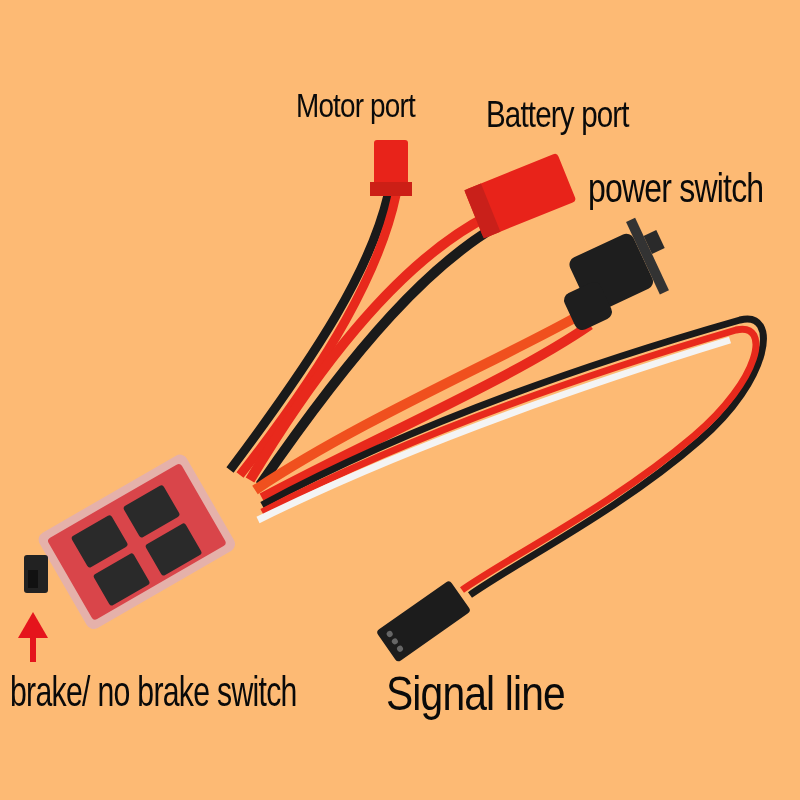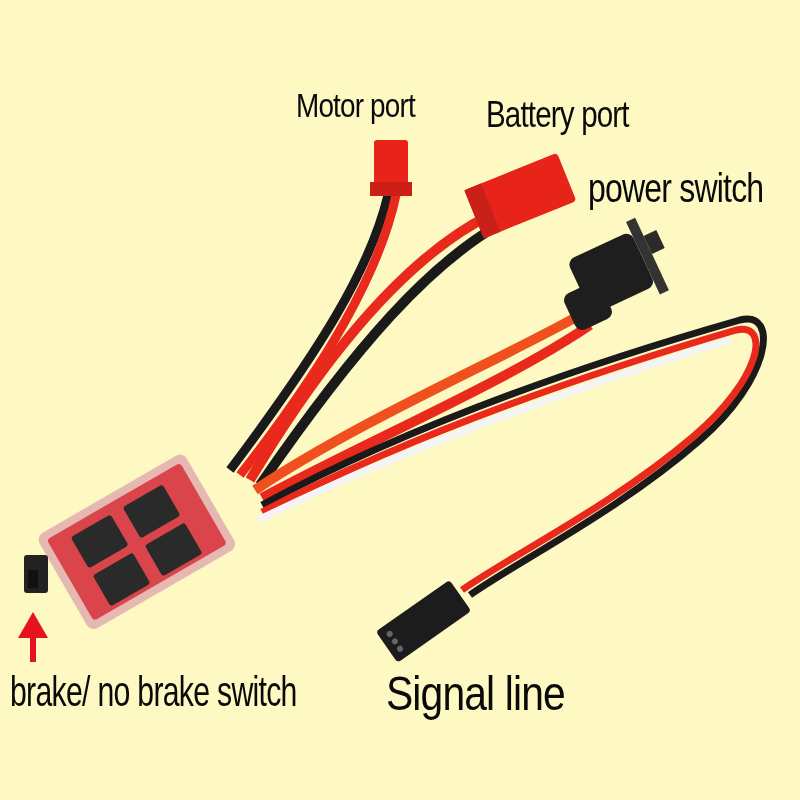--- a/index.html
+++ b/index.html
@@ -1,18 +1,18 @@
 <!DOCTYPE html>
 <html><head>
   <meta charset="utf-8">
   <style>
     html, body { margin: 0; padding: 0; }
     body { width: 800px; height: 800px; background: #ffffff; position: relative; overflow: hidden;
            font-family: "Liberation Sans", sans-serif; }
-    .stage { position: absolute; left: 0; top: 0; width: 800px; height: 800px; background: #fef9c3; }
+    .stage { position: absolute; left: 0; top: 0; width: 800px; height: 800px; background: #fdba74; }
     .label { position: absolute; color: #0a0a0a; font-family: "Liberation Sans", sans-serif;
              letter-spacing: -1px; white-space: nowrap; transform-origin: left top; }
     .lbl-motor { left: 296px; top: 86px; font-size: 34px; transform: scaleX(0.82); }
     .lbl-battery { left: 486px; top: 94px; font-size: 36px; transform: scaleX(0.82); }
     .lbl-power { left: 588px; top: 166px; font-size: 40px; transform: scaleX(0.8); }
     .lbl-brake { left: 10px; top: 668px; font-size: 42px; transform: scaleX(0.72); }
     .lbl-signal { left: 386px; top: 666px; font-size: 48px; transform: scaleX(0.85); }
     svg.product { position: absolute; left: 0; top: 0; }
   </style>
 </head>

